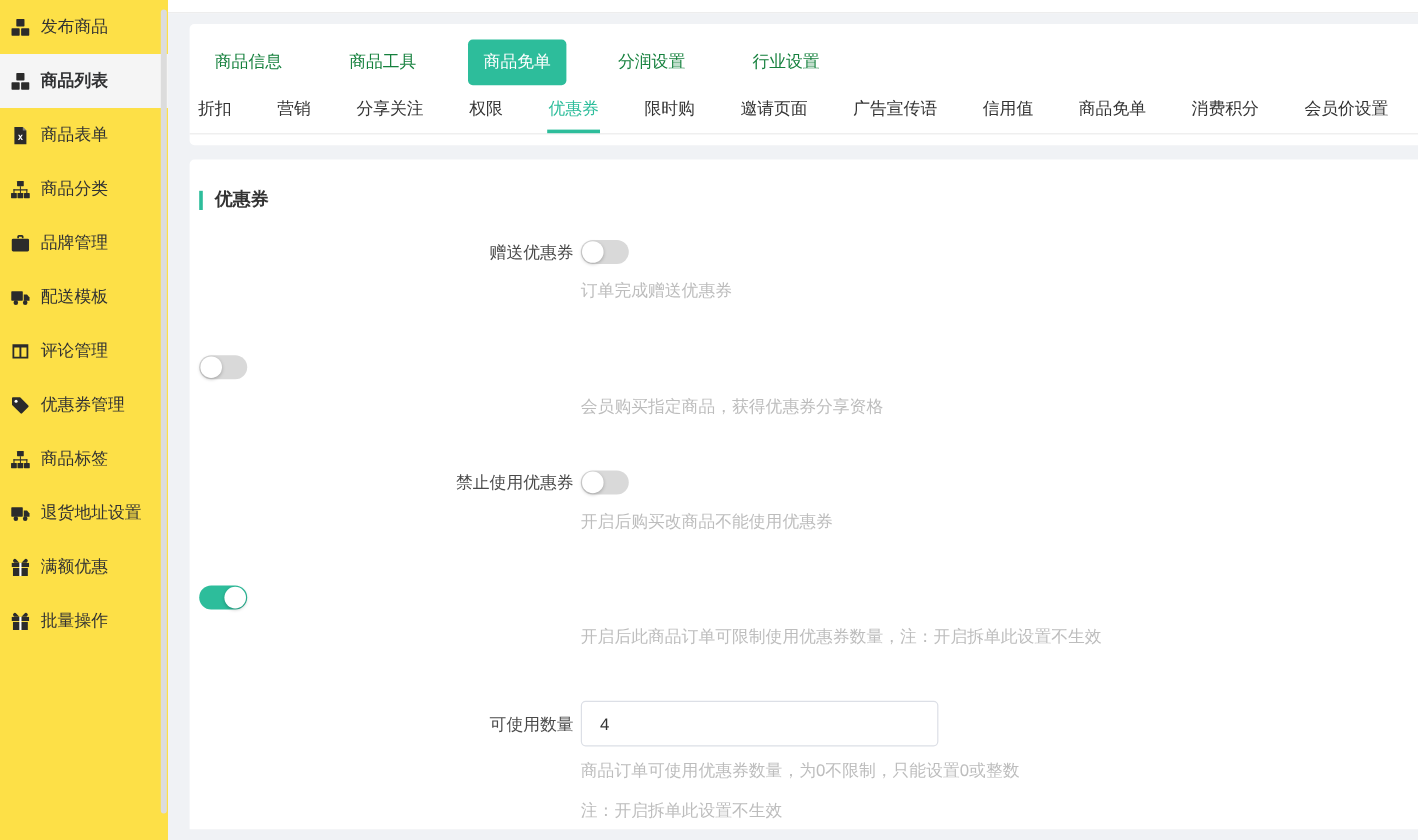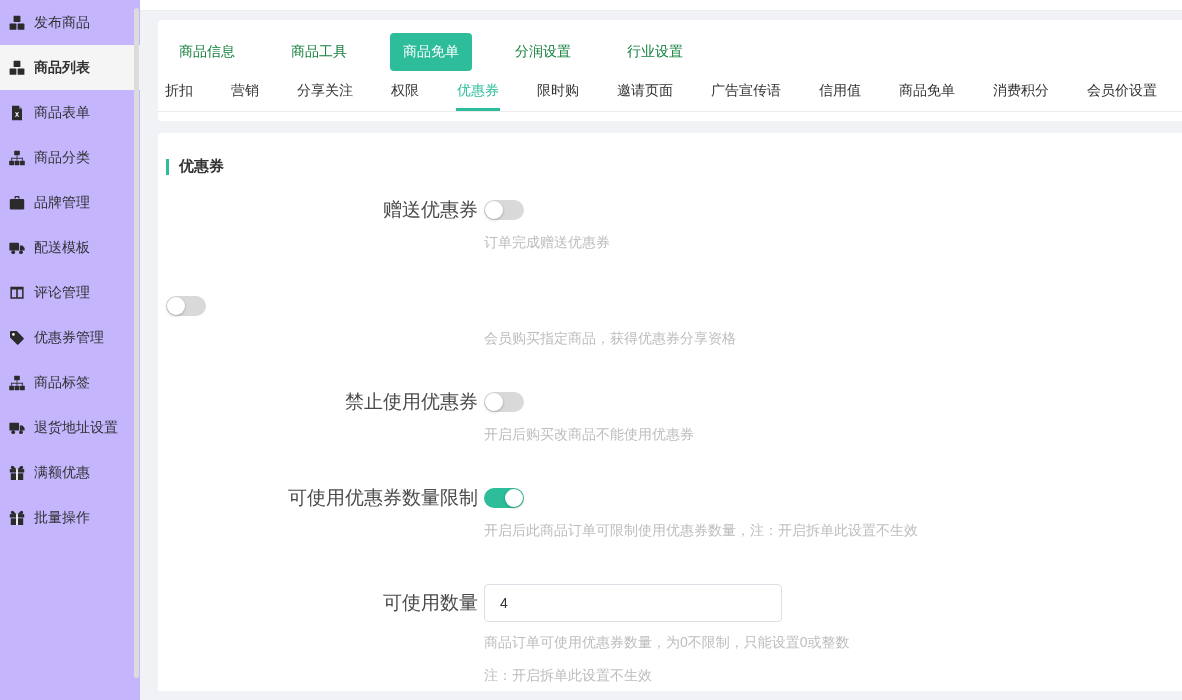--- a/index.html
+++ b/index.html
@@ -6,21 +6,21 @@
   html, body { width: 1182px; height: 700px; overflow: hidden; }
   body {
     font-family: "Liberation Sans", "DejaVu Sans", sans-serif;
     background: #f0f2f5;
     color: #333;
   }
   .app { display: flex; width: 1182px; height: 700px; }
 
   
   .sidebar {
-    width: 140px; background: #c4b5fd; position: relative;
+    width: 140px; background: #fde047; position: relative;
     flex-shrink: 0; height: 100%;
   }
   .side-item {
     height: 45px; display: flex; align-items: center;
     padding-left: 9px; font-size: 14px; color: #303133; cursor: pointer;
     white-space: nowrap;
   }
   .side-item.active { background: #f5f5f5; font-weight: bold; text-align: center; }
   .side-icon { width: 16px; height: 16px; margin-right: 9px; display: inline-flex; color: #2b2b2b; flex-shrink: 0; }
   .side-icon svg { width: 16px; height: 16px; fill: currentColor; }
@@ -64,21 +64,21 @@
   .section-title { display: flex; align-items: center; }
   .accent-bar { width: 3px; height: 16px; background: var(--accent); margin-right: 10px; }
   .title-text { font-size: 15px; font-weight: bold; color: #333; }
 
   .form-rows { margin-top: 24px; }
   .form-row { margin-bottom: 44px; }
   .form-row:last-child { margin-bottom: 0; }
   .row-line { display: flex; align-items: center; }
   .row-label {
     width: 312px; flex-shrink: 0; text-align: right; margin-right: 6px;
-    font-size: 19px; color: #4a4a4a; line-height: 20px;
+    font-size: 14px; color: #4a4a4a; line-height: 20px;
   }
   .helpers { margin-left: 318px; }
   .helper-line { margin-top: 13px; font-size: 14px; color: #bdbdbd; line-height: 19px; }
   .helper-line + .helper-line { margin-top: 14px; }
 
   
   .switch {
     width: 40px; height: 20px; border-radius: 10px; background: #d9d9d9;
     position: relative; display: inline-block; cursor: pointer; flex-shrink: 0;
   }
@@ -304,21 +304,20 @@
       <span class="switch">
         <span class="knob"></span>
       </span>
     </div>
     <div class="helpers">
               <div class="helper-line">开启后购买改商品不能使用优惠券</div>
             </div>
   </div>
           <div class="form-row toggle-row">
     <div class="row-line">
-      <label class="row-label">可使用优惠券数量限制</label>
       <span class="switch on">
         <span class="knob"></span>
       </span>
     </div>
     <div class="helpers">
               <div class="helper-line">开启后此商品订单可限制使用优惠券数量，注：开启拆单此设置不生效</div>
             </div>
   </div>
           <div class="form-row input-row">
     <div class="row-line">

